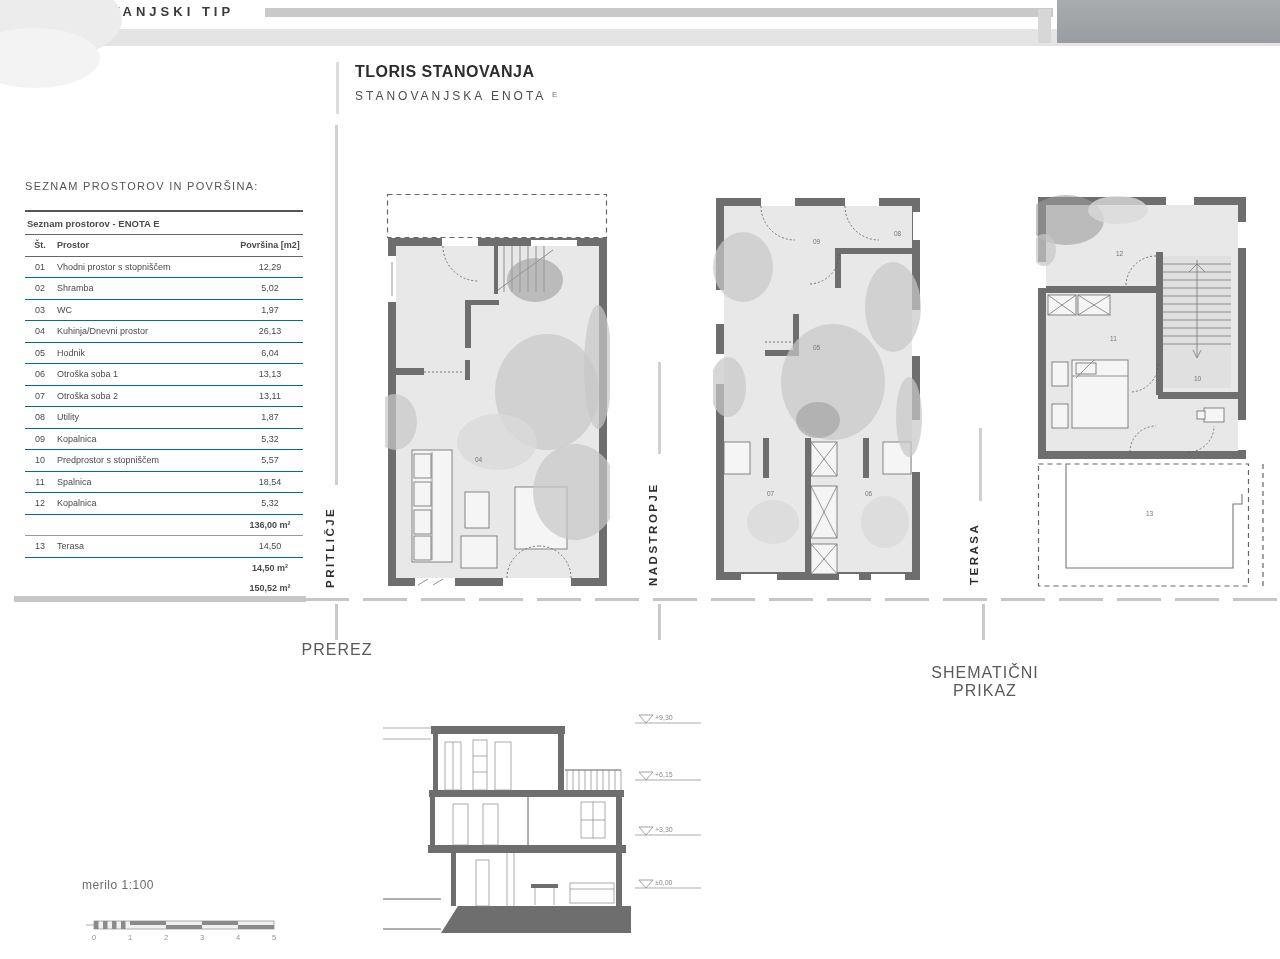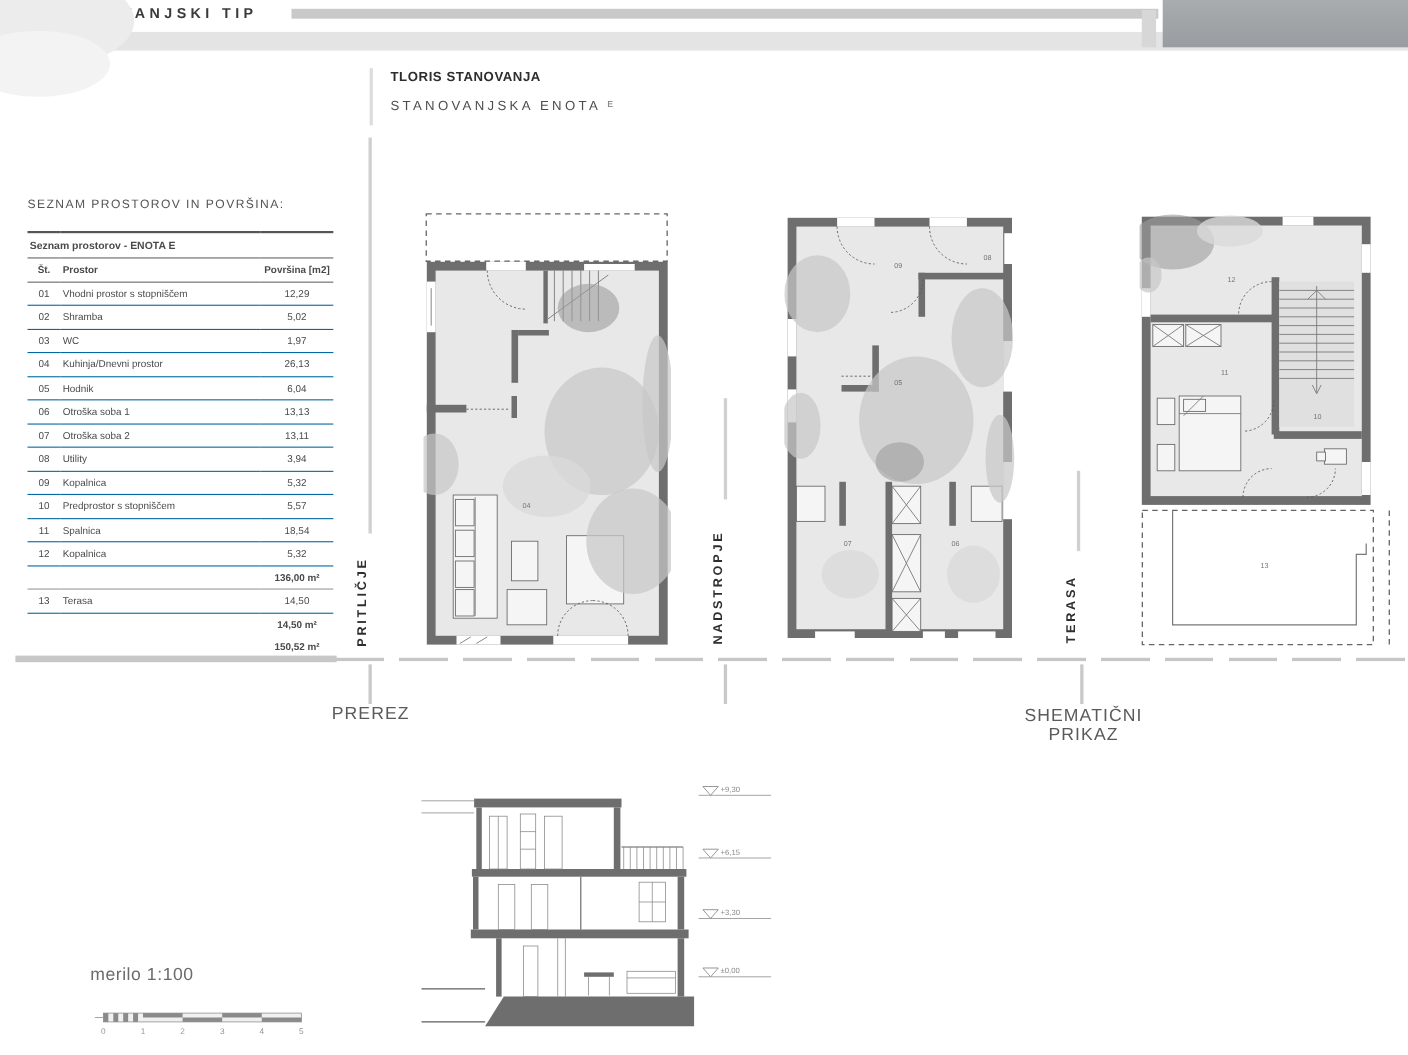--- a/index.html
+++ b/index.html
@@ -17,21 +17,21 @@
   }
   .hbar1{left:265px;top:8px;width:788px;height:9px;background:#c9c9c9;}
   .hbar2{left:36px;top:29px;width:1244px;height:17px;background:#e4e4e4;}
   .hblob{left:-28px;top:-22px;width:150px;height:82px;background:#ececec;border-radius:50%;z-index:2;}
   .hblob2{left:-30px;top:28px;width:130px;height:60px;background:#f3f3f3;border-radius:50%;z-index:2;}
   .hphoto{left:1057px;top:0;width:223px;height:43px;background:linear-gradient(180deg,#a9acae,#999ca0);z-index:3;}
   .hsquare{left:1038px;top:9px;width:13px;height:34px;background:#d7d7d7;z-index:3;}
 
   
   .title-rule{left:336px;top:62px;width:3px;height:52px;background:#ddd;}
-  .sheet-title{left:355px;top:63px;font-size:12px;font-weight:bold;color:#2d2d2d;letter-spacing:.5px;}
+  .sheet-title{left:355px;top:63px;font-size:16px;font-weight:bold;color:#2d2d2d;letter-spacing:.5px;}
   .sheet-subtitle{left:355px;top:89px;font-size:12px;color:#4d4d4d;letter-spacing:3px;}
   .sheet-subtitle .sfx{font-size:8px;vertical-align:3px;letter-spacing:1px;color:#777;}
 
   
   .section-label{left:25px;top:180px;font-size:11px;letter-spacing:1.3px;color:#555;}
   table.rooms{
     position:absolute;left:25px;top:210px;width:278px;border-collapse:collapse;
     font-size:9px;color:#4a4a4a;
   }
   table.rooms td{padding:0 2px;height:20.5px;vertical-align:middle;}
@@ -50,21 +50,21 @@
     background:repeating-linear-gradient(90deg,#c6c6c6 0 44px,transparent 44px 58px);}
   .vline{width:3px;background:#d0d0d0;}
   .vtick{width:3px;height:36px;top:604px;background:#c9c9c9;}
   .vlabel{
     writing-mode:vertical-rl;transform:rotate(180deg);
     font-weight:bold;font-size:11.5px;letter-spacing:2.5px;color:#2e2e2e;text-align:left;
   }
   .cutlabel{font-size:16px;letter-spacing:1px;color:#5a5a5a;text-align:center;}
 
   
-  .merilo{left:82px;top:878px;font-size:16px;color:#6b6b6b;letter-spacing:.5px;}
+  .merilo{left:82px;top:878px;font-size:12px;color:#6b6b6b;letter-spacing:.5px;}
 
   
   .wall{fill:#6e6e6e;}
   .floor{fill:#e8e8e8;}
   .opening{fill:#ffffff;}
   .thin{stroke:#787878;stroke-width:.8;fill:none;}
   .dot{stroke:#5a5a5a;stroke-width:.8;fill:none;stroke-dasharray:2 2;}
   .dash{stroke:#666;stroke-width:1.2;fill:none;stroke-dasharray:5 4;}
   .furn{fill:#f5f5f5;stroke:#6a6a6a;stroke-width:.8;}
   .smudge{fill:#c7c7c7;opacity:.72;}
@@ -136,21 +136,21 @@
         <td class="c-area">13,13</td>
       </tr>
   <tr class="t-row">
         <td class="c-no">07</td>
         <td>Otroška soba 2</td>
         <td class="c-area">13,11</td>
       </tr>
   <tr class="t-row">
         <td class="c-no">08</td>
         <td>Utility</td>
-        <td class="c-area">3,94</td>
+        <td class="c-area">1,87</td>
       </tr>
   <tr class="t-row">
         <td class="c-no">09</td>
         <td>Kopalnica</td>
         <td class="c-area">5,32</td>
       </tr>
   <tr class="t-row">
         <td class="c-no">10</td>
         <td>Predprostor s stopniščem</td>
         <td class="c-area">5,57</td>
@@ -193,21 +193,21 @@
 <div class="abs vline" style="left:335px;top:125px;height:360px;"></div>
 <div class="abs vline" style="left:658px;top:362px;height:92px;"></div>
 <div class="abs vline" style="left:979px;top:428px;height:73px;"></div>
 <div class="abs vlabel" style="left:324px;top:488px;height:100px;">PRITLIČJE</div>
 <div class="abs vlabel" style="left:647px;top:456px;height:130px;">NADSTROPJE</div>
 <div class="abs vlabel" style="left:968px;top:505px;height:80px;">TERASA</div>
 <div class="abs vtick" style="left:335px;"></div>
 <div class="abs vtick" style="left:658px;"></div>
 <div class="abs vtick" style="left:982px;"></div>
 <div class="abs cutlabel" style="left:287px;top:641px;width:100px;">PREREZ</div>
-<div class="abs cutlabel" style="left:905px;top:642px;width:160px;">SHEMATIČNI PRIKAZ</div>
+<div class="abs cutlabel" style="left:905px;top:664px;width:160px;">SHEMATIČNI PRIKAZ</div>
 
 <svg class="abs" style="left:385px;top:192px;" width="225" height="400" viewBox="0 0 225 400">
   <rect x="2.5" y="2.5" width="219" height="43" class="dash"></rect>
   <g>
     <rect x="3" y="46" width="219" height="348" class="wall"></rect>
     <rect x="11" y="54" width="203" height="332" class="floor"></rect>
   </g>
   <g>
     <rect x="57" y="46" width="36" height="8" class="opening"></rect>
     <rect x="146" y="48" width="46" height="6" class="opening"></rect>

